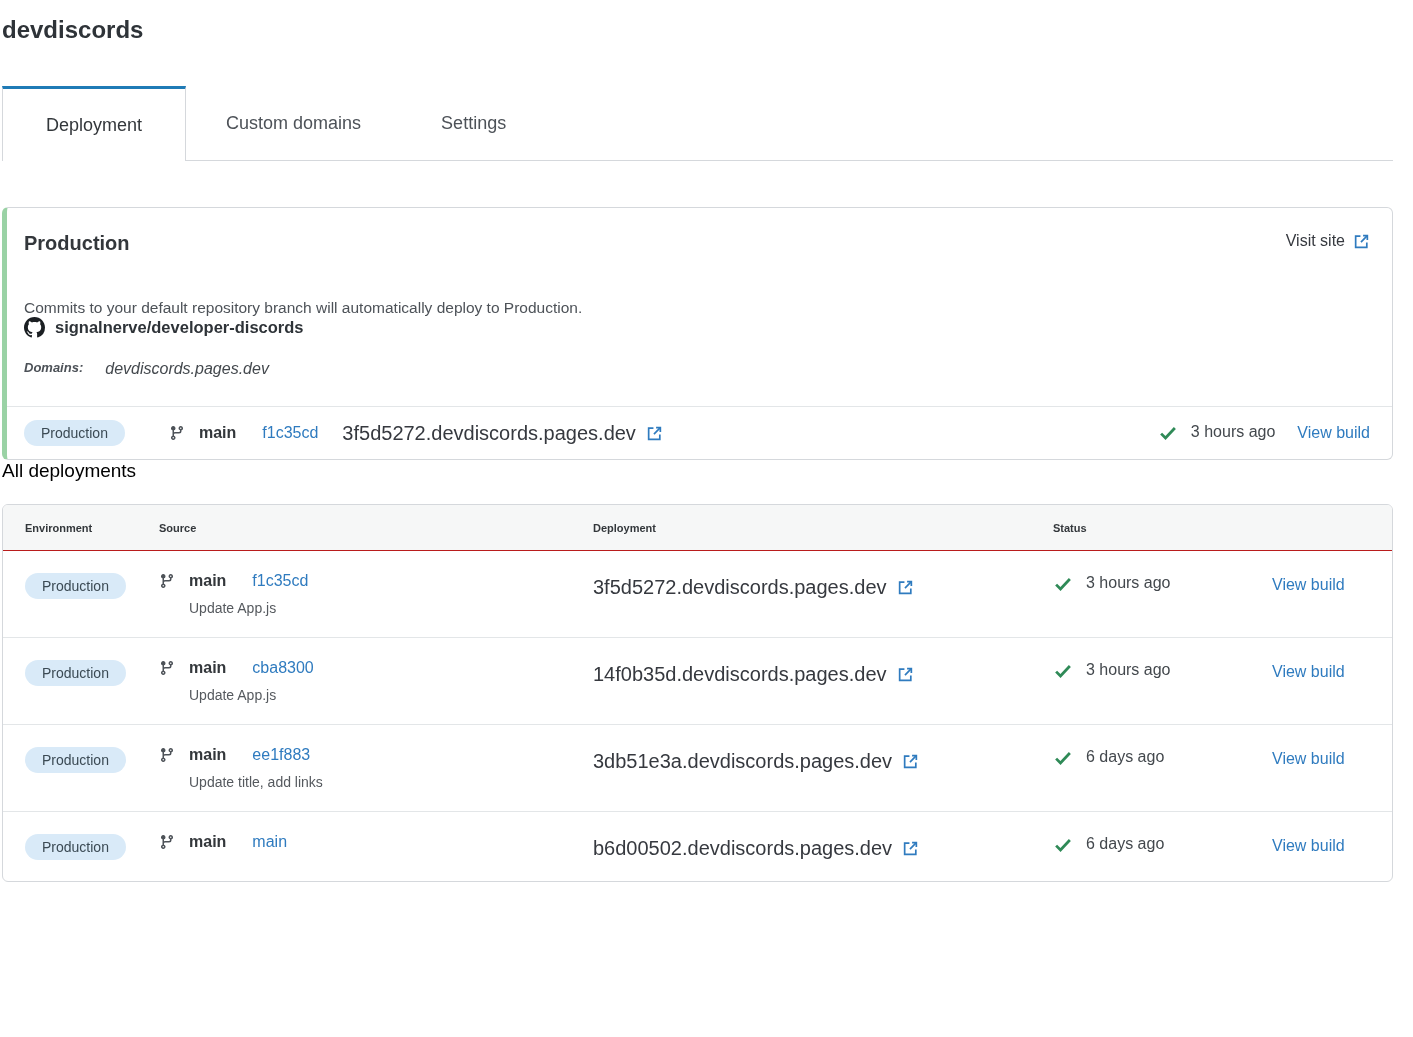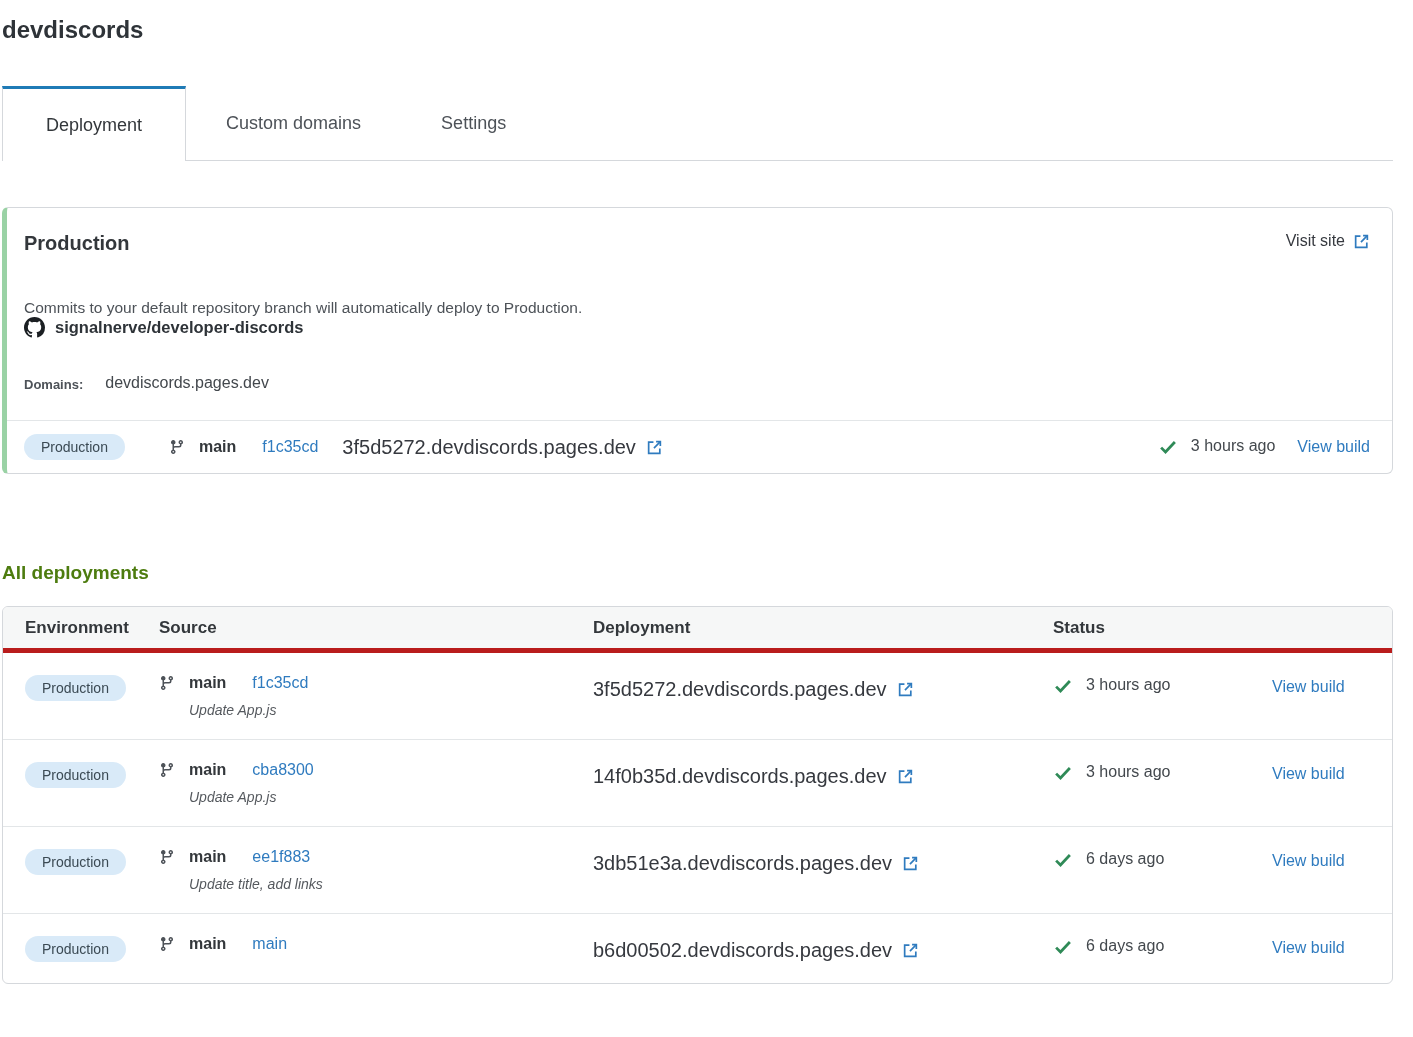--- a/index.html
+++ b/index.html
@@ -40,21 +40,21 @@
     overflow: hidden;
   }
   .prod-card { border-left: 5px solid #9ad2a5; }
   .prod-body { padding: 24px 22px 28px 17px; }
   .prod-head { display: flex; justify-content: space-between; align-items: flex-start; }
   .prod-title { font-size: 20px; font-weight: 700; color: #33373b; }
   .visit-site { display: flex; align-items: center; gap: 8px; font-size: 16px; color: #36393f; cursor: pointer; text-decoration: none; }
   .prod-desc { margin-top: 44px; font-size: 15.5px; color: #4d5258; }
   .repo-line { display: flex; align-items: center; gap: 10px; }
   .repo-name { font-size: 16.5px; font-weight: 700; color: #2e3338; }
-  .domains-line { margin-top: 36px; display: flex; align-items: flex-end; gap: 22px; }
+  .domains-line { margin-top: 22px; display: flex; align-items: flex-start; gap: 22px; font-style: italic; }
   .domains-label { font-size: 13px; font-weight: 700; color: #4d5258; }
   .domain-value { font-size: 16px; color: #43484d; }
 
   .prod-footer {
     border-top: 1px solid #e3e6e8;
     padding: 13px 22px 13px 17px;
     display: flex; align-items: center;
   }
 
   
@@ -71,40 +71,40 @@
   .status-cell { display: flex; align-items: flex-start; gap: 13px; font-size: 16px; color: #43484d; }
   .check-icon { color: #2f8a57; flex: none; }
 
   .prod-footer .badge { margin-right: 44px; }
   .src-inline { display: flex; align-items: center; gap: 14px; }
   .prod-footer .src-inline .branch-name { margin-right: 12px; }
   .prod-footer .dep-url { margin-left: 24px; }
   .prod-footer .right { margin-left: auto; display: flex; align-items: center; gap: 22px; }
 
   
-  .section-title { margin-top: 88px; font-size: 19px; font-weight: 700; color: #4d7c0f; }
+  .section-title { font-size: 19px; font-weight: 400; color: #000000; }
   .table-card { margin-top: 22px; border: 1px solid #d5d8dc; border-radius: 6px; overflow: hidden; }
   .thead {
     background: #f6f7f7; display: flex; align-items: center;
     height: 46px; padding-left: 22px;
-    font-size: 17px; font-weight: 700; color: #33373b;
-    border-bottom: 5px solid #b91c1c;
+    font-size: 11px; font-weight: 700; color: #33373b;
+    border-bottom: 1px solid #b91c1c;
   }
   .col-env { width: 134px; flex: none; }
   .col-src { width: 434px; flex: none; }
   .col-dep { width: 460px; flex: none; }
   .col-status { width: 219px; flex: none; }
   .col-action { flex: 1; }
 
   .trow { display: flex; padding: 21px 0 21px 22px; border-bottom: 1px solid #e3e6e8; align-items: flex-start; }
   .trow:last-child { border-bottom: none; }
   .trow .col-env { padding-top: 1px; }
   .src-main { display: flex; align-items: center; gap: 14px; }
   .src-main .branch-name { margin-right: 12px; }
-  .commit-message { margin-top: 10px; margin-left: 30px; font-size: 14px; color: #55595e; font-style: italic; }
+  .commit-message { margin-top: 10px; margin-left: 30px; font-size: 14px; color: #55595e; }
   .trow .col-dep { padding-top: 4px; }
   .trow .col-status { padding-top: 2px; }
   .trow .col-action { padding-top: 4px; }
 </style>
 </head>
 <body>
 
 <div class="page">
 
   <h1 class="page-title">devdiscords</h1>

